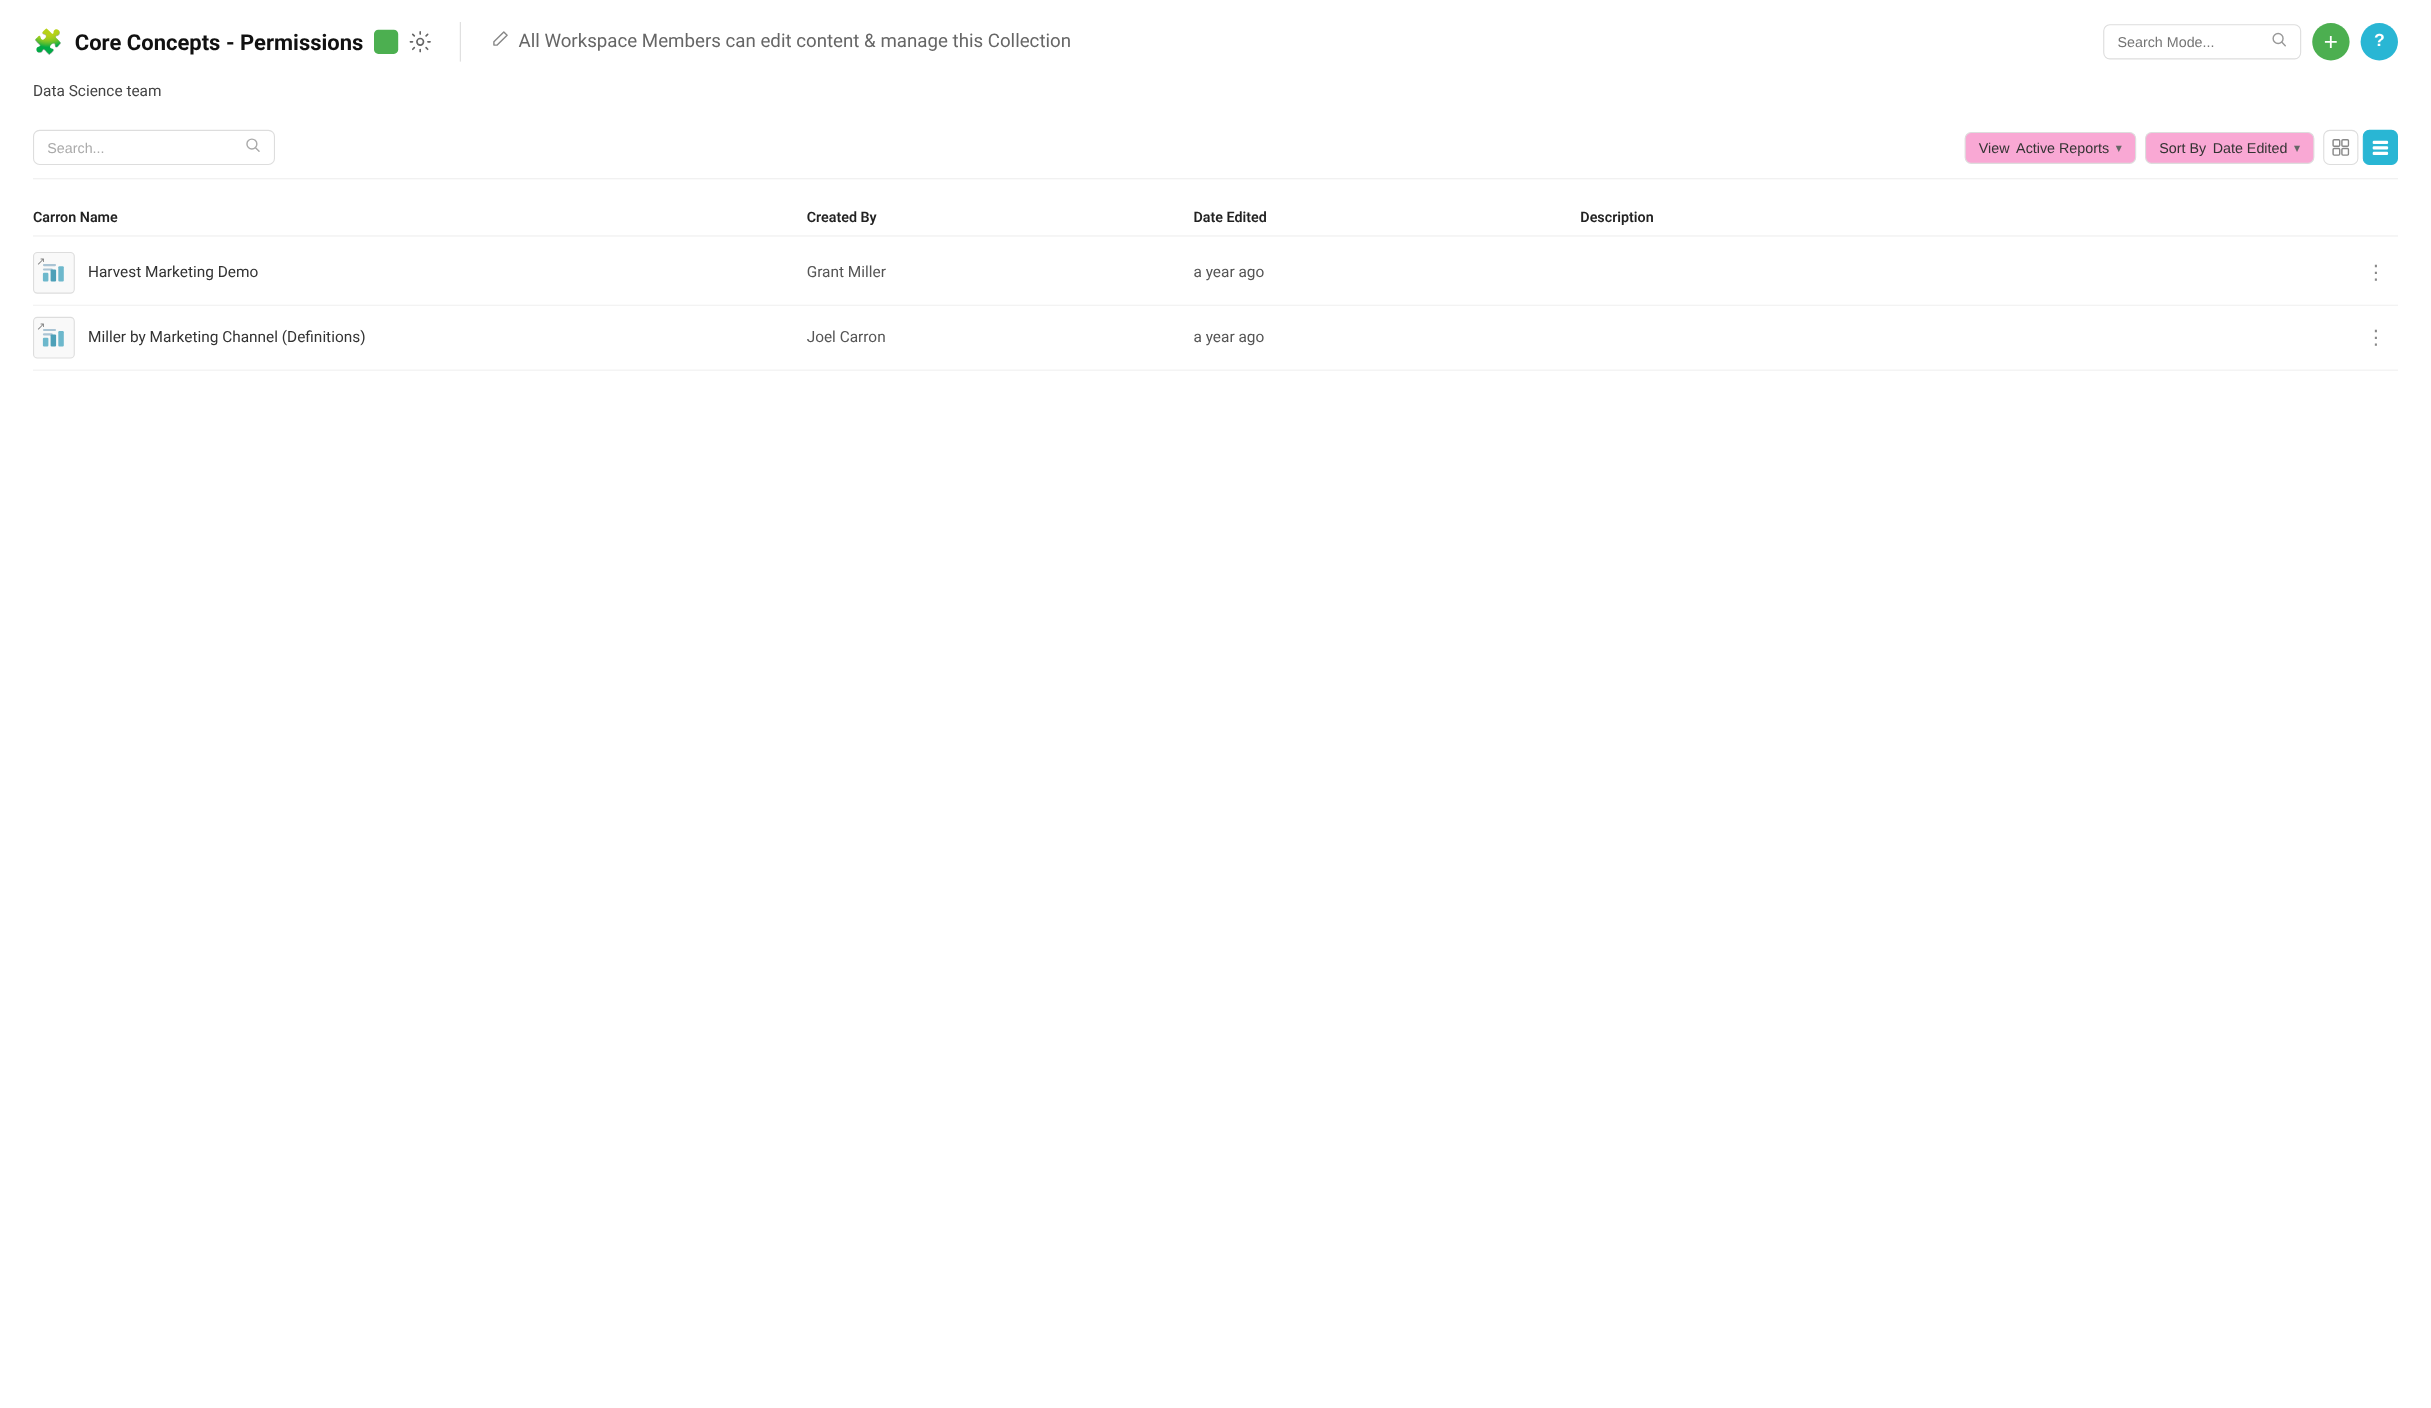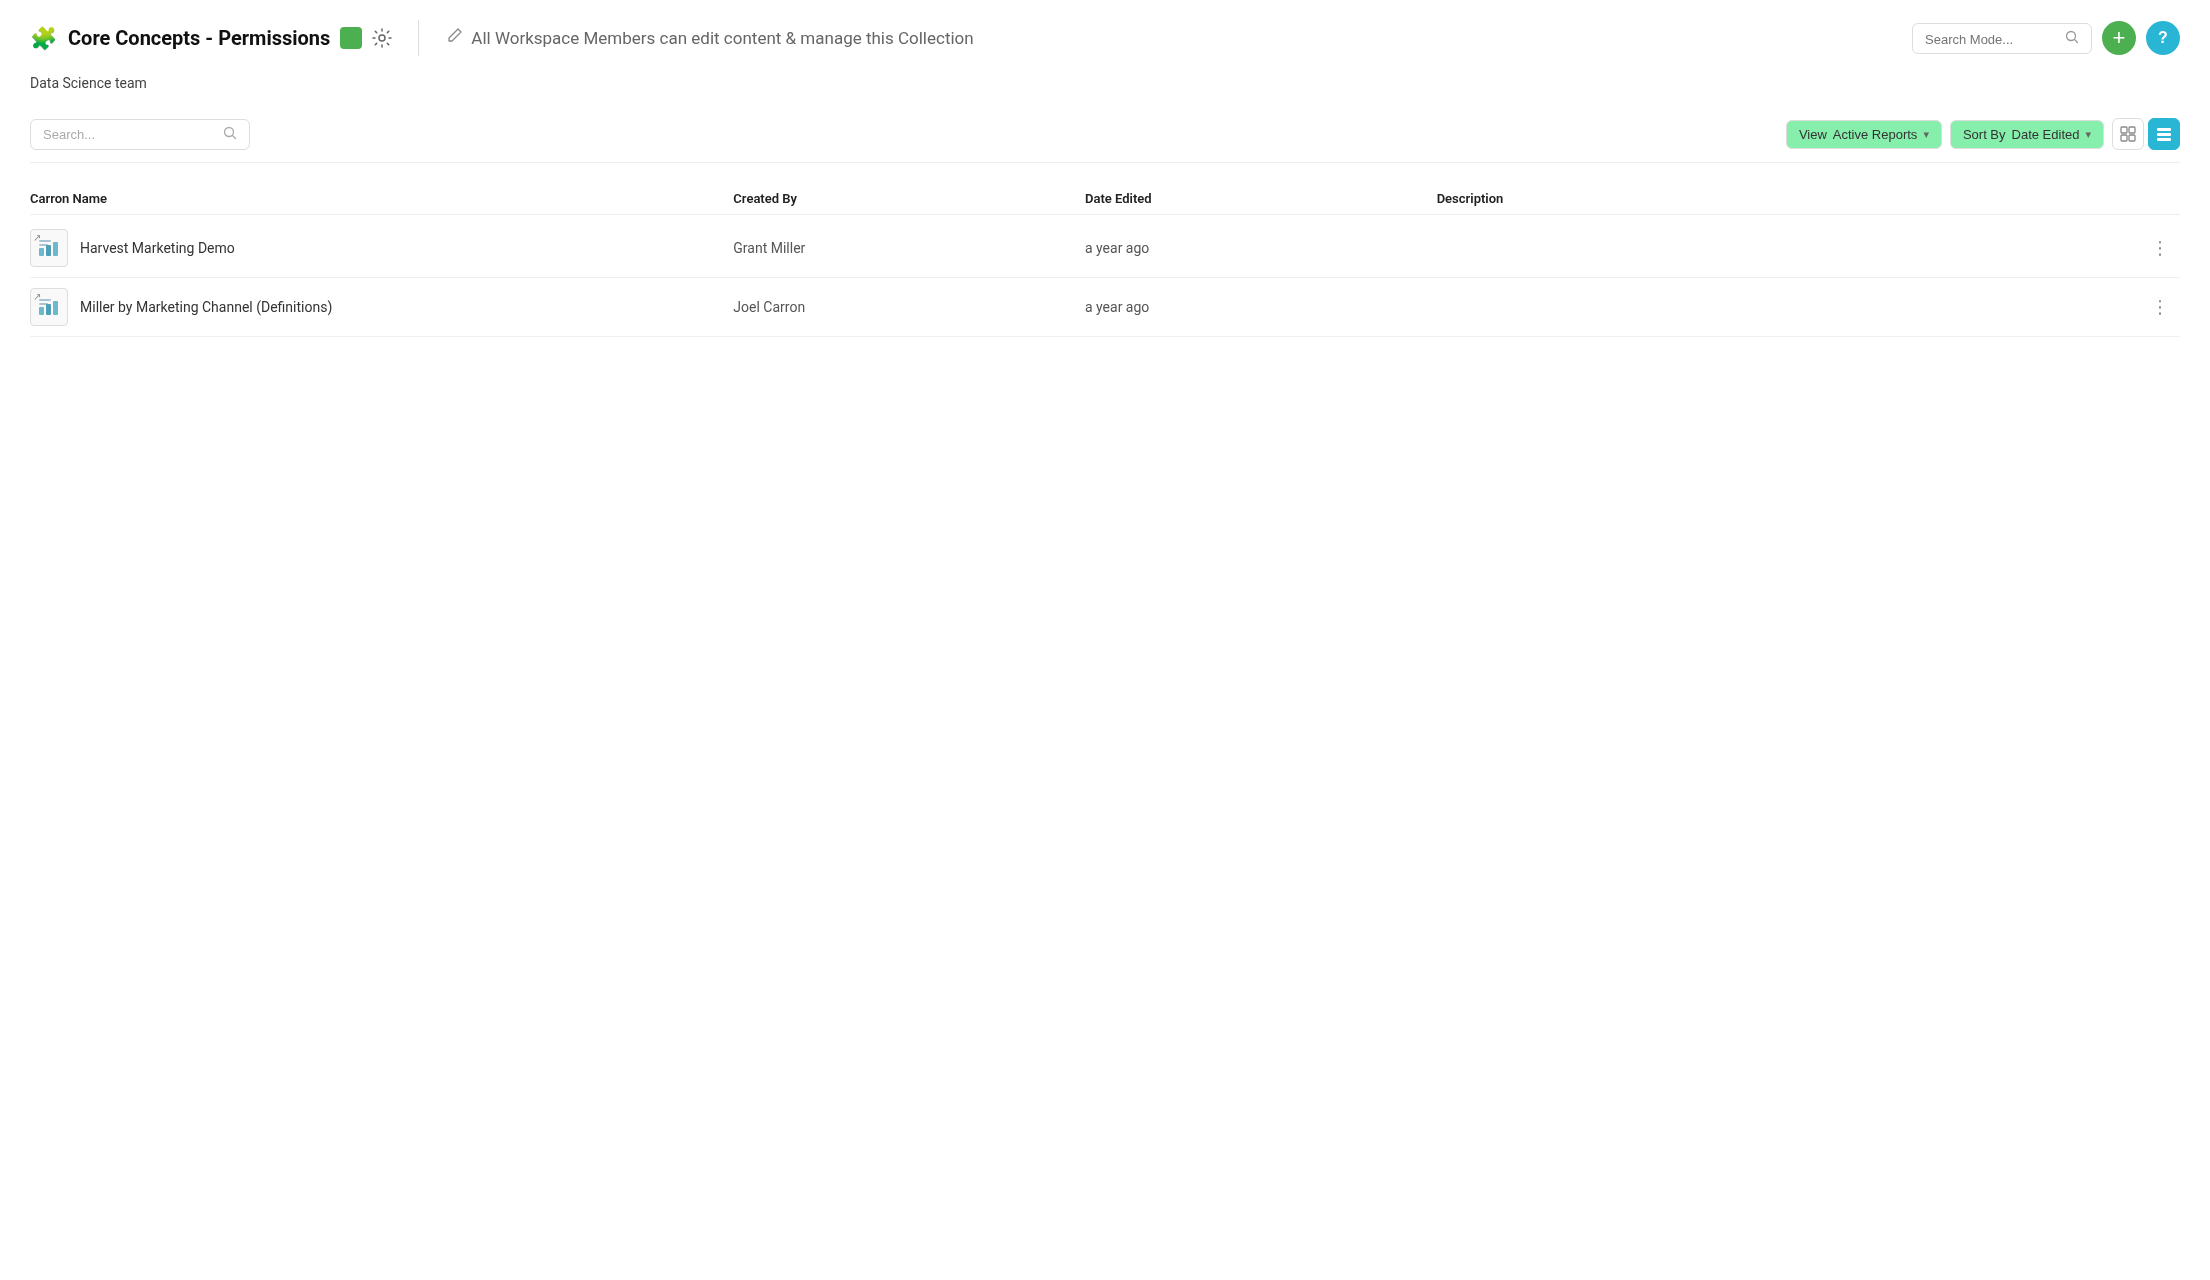--- a/index.html
+++ b/index.html
@@ -88,21 +88,21 @@
     }
 
     .header-right {
       display: flex;
       align-items: center;
       gap: 10px;
     }
 
     .search-mode-input {
       display: flex;
-      align-items: flex-end;
+      align-items: center;
       border: 1px solid #ddd;
       border-radius: 6px;
       padding: 6px 12px;
       gap: 8px;
       width: 180px;
       cursor: text;
     }
 
     .search-mode-input input {
       border: none;
@@ -200,21 +200,21 @@
       gap: 8px;
     }
 
     .dropdown-btn {
       display: flex;
       align-items: center;
       gap: 6px;
       border: 1px solid #ddd;
       border-radius: 6px;
       padding: 6px 12px;
-      background: #86efac;
+      background: #f9a8d4;
       cursor: pointer;
       font-size: 13px;
       color: #333;
     }
 
     .dropdown-btn .chevron {
       font-size: 11px;
       color: #666;
     }
 

